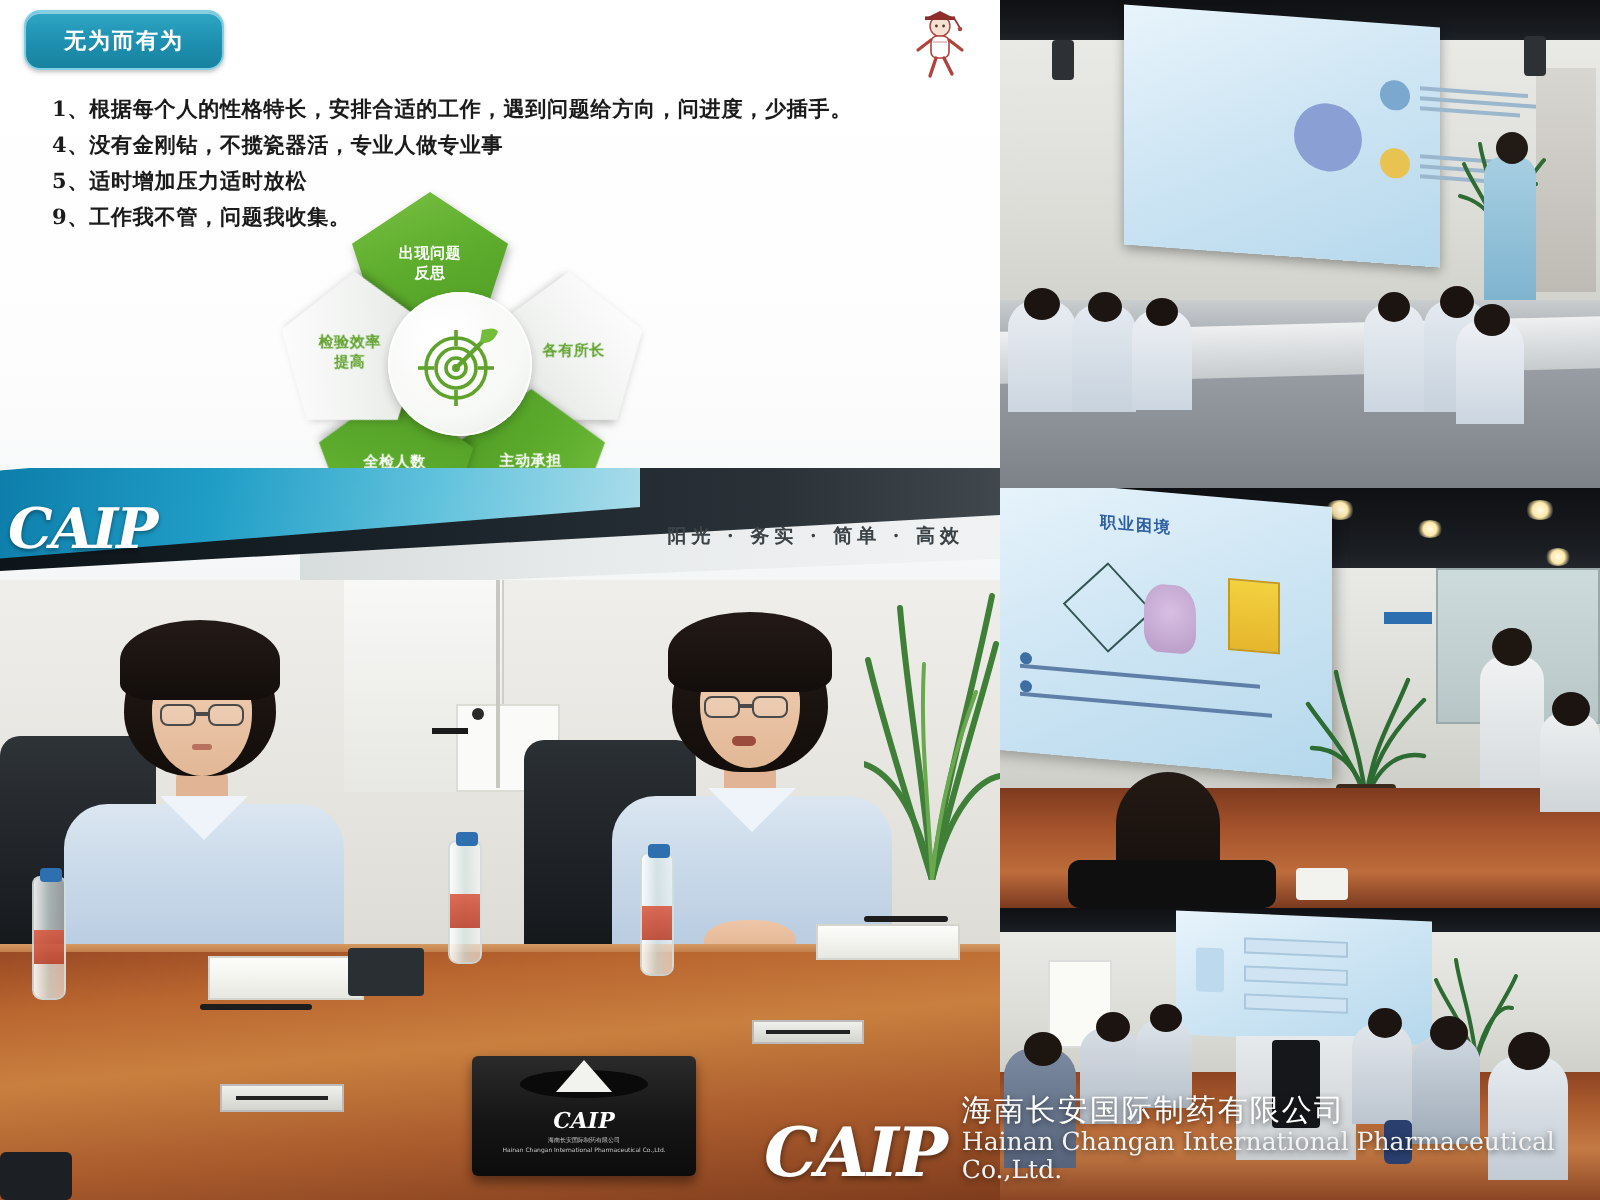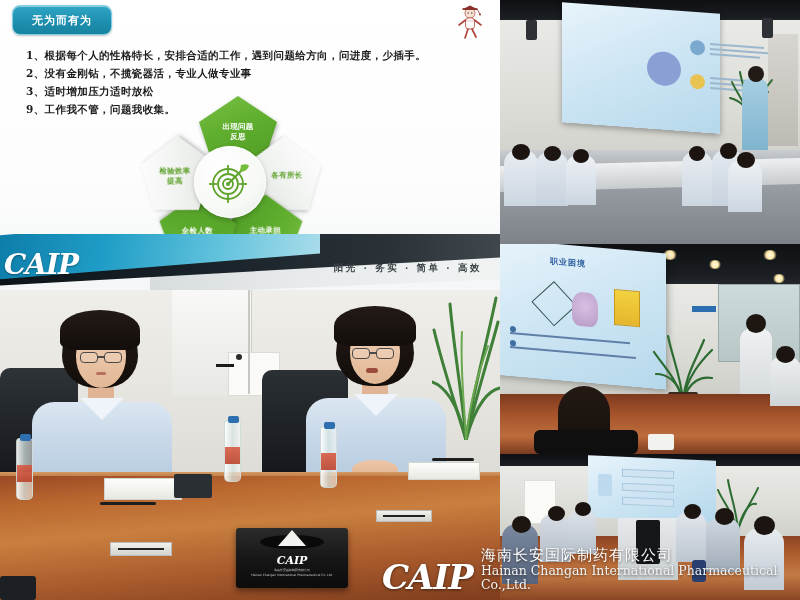--- a/index.html
+++ b/index.html
@@ -51,21 +51,21 @@
   .petal .shape {
     position:absolute; inset:0; z-index:1;
     clip-path:polygon(50% 0%, 100% 36%, 82% 96%, 18% 96%, 0% 36%);
     border-radius:6px;
   }
   .petal.green .shape { background:linear-gradient(160deg,#79c043 0%,#5fae2e 45%,#4e9a24 100%); }
   .petal.green { color:#ffffff; }
   .petal.white .shape { background:linear-gradient(160deg,#ffffff 0%,#f2f4f2 50%,#dfe3de 100%); }
   .petal.white { color:#5fa22c; }
 
-  .p-top   { left:73px; top:0px;  transform:rotate(0deg); }
+  .p-top   { left:50px; top:0px;  transform:rotate(0deg); }
   .p-right { left:122px; top:44px; transform:rotate(72deg); }
   .p-br    { left:100px; top:104px; transform:rotate(144deg); }
   .p-bl    { left:32px;  top:104px; transform:rotate(216deg); }
   .p-left  { left:10px;  top:44px; transform:rotate(288deg); }
   .p-right span { transform:rotate(-72deg); }
   .p-br span    { transform:rotate(-144deg); }
   .p-bl span    { transform:rotate(-216deg); }
   .p-left span  { transform:rotate(-288deg); }
 
   .hub {
@@ -217,22 +217,22 @@
         <path d="M17.5 19 L11 24" stroke="#b0443c" stroke-width="1.6" stroke-linecap="round"></path>
         <path d="M26.5 19 L33 24" stroke="#b0443c" stroke-width="1.6" stroke-linecap="round"></path>
         <path d="M20 28 L17 37" stroke="#b0443c" stroke-width="1.7" stroke-linecap="round"></path>
         <path d="M24 28 L28 36" stroke="#b0443c" stroke-width="1.7" stroke-linecap="round"></path>
         <path d="M18.5 20 h7" stroke="#d8a0a0" stroke-width=".6"></path>
       </svg>
     </div>
 
     <div class="bullets">
       <div class="bullet">1、根据每个人的性格特长，安排合适的工作，遇到问题给方向，问进度，少插手。</div>
-      <div class="bullet">2、没有金刚钻，不揽瓷器活，专业人做专业事</div>
-      <div class="bullet">3、适时增加压力适时放松</div>
+      <div class="bullet">4、没有金刚钻，不揽瓷器活，专业人做专业事</div>
+      <div class="bullet">5、适时增加压力适时放松</div>
       <div class="bullet">9、工作我不管，问题我收集。</div>
     </div>
 
     <div class="diagram">
       <div class="petal green p-top">
         <div class="shape"></div>
         <span>
           <b>出现问题</b><br>
           <b>反思</b>
         </span>

